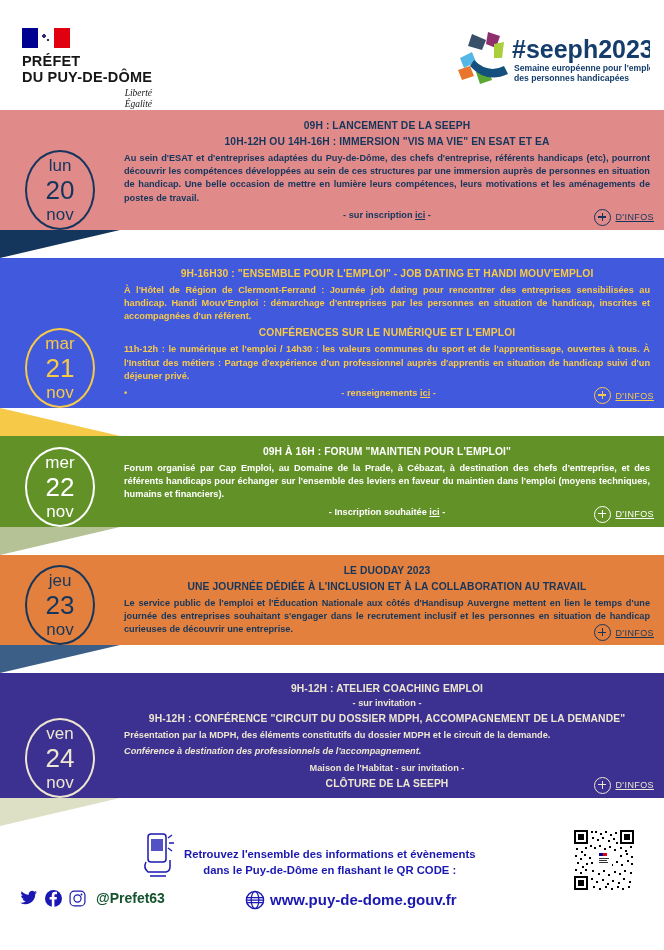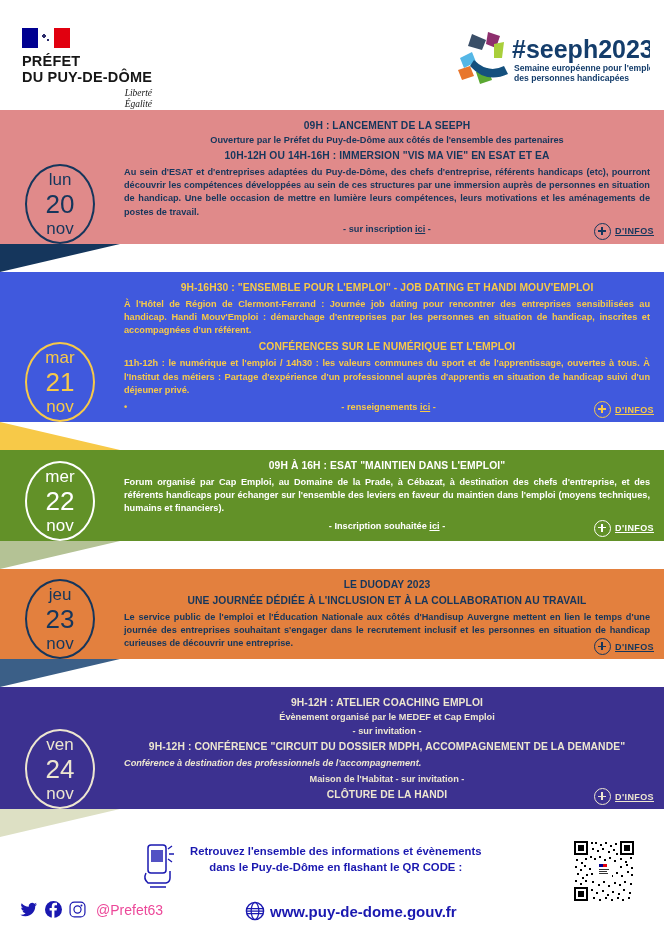--- a/index.html
+++ b/index.html
@@ -92,47 +92,47 @@
   .infos .plus{
     width:15px;height:15px;border:1.3px solid;border-radius:50%;
     position:relative;
   }
   .infos .plus:before,.infos .plus:after{
     content:"";position:absolute;background:currentColor;
   }
   .infos .plus:before{left:3px;top:6.3px;width:8px;height:1.4px;}
   .infos .plus:after{top:3px;left:6.3px;height:8px;width:1.4px;}
   .infos .lbl{
-    font-size:9px;font-weight:bold;letter-spacing:.4px;text-decoration:underline;
+    font-size:9px;font-weight:normal;letter-spacing:.4px;text-decoration:underline;
   }
 
   
   .tri{
     width:100%;height:28px;position:relative;background:#fff;
   }
   .tri .shape{
     position:absolute;left:0;top:0;width:120px;height:28px;
   }
 
   
   .footer{position:relative;height:95px;background:#fff;}
   .qrline{
-    position:absolute;left:140px;top:6px;display:flex;align-items:flex-start;gap:12px;
+    position:absolute;left:140px;top:6px;display:flex;align-items:flex-end;gap:6px;
   }
   .qrtext{
     color:#1a18b0;font-weight:bold;font-size:11.3px;line-height:16px;text-align:center;
   }
   .qrcode{
     position:absolute;right:28px;top:2px;width:64px;height:64px;
   }
   .social{
     position:absolute;left:20px;top:64px;display:flex;align-items:center;gap:7px;
     color:#1a18b0;
   }
-  .handle{font-weight:normal;font-size:14px;color:#ec4899;margin-left:3px;}
+  .handle{font-weight:bold;font-size:14px;color:#14532d;margin-left:3px;}
   .weburl{
     position:absolute;left:245px;top:64px;display:flex;align-items:center;gap:5px;
     color:#1a18b0;font-weight:bold;font-size:15px;
   }
 </style>
 </head>
 <body>
 
 <div class="header">
   <div class="marianne">
@@ -172,21 +172,20 @@
     <div class="block" style="background: rgb(224, 138, 138); color: rgb(21, 54, 92);">
       <div class="daycol">
         <div class="daycircle" style="border-color:#15365c">
           <span class="dw">lun</span>
           <span class="dn">20</span>
           <span class="dm">nov</span>
         </div>
       </div>
       <div class="content">
         <div class="ctitle">09H : LANCEMENT DE LA SEEPH</div>
-        <div class="csub">Ouverture par le Préfet du Puy-de-Dôme aux côtés de l'ensemble des partenaires</div>
         <div class="ctitle">10H-12H OU 14H-16H : IMMERSION "VIS MA VIE" EN ESAT ET EA</div>
         <div class="cbody">Au sein d'ESAT et d'entreprises adaptées du Puy-de-Dôme, des chefs d'entreprise, référents handicaps (etc), pourront découvrir les compétences développées au sein de ces structures par une immersion auprès de personnes en situation de handicap. Une belle occasion de mettre en lumière leurs compétences, leurs motivations et les aménagements de postes de travail.</div>
         <div class="cnote"><span>- sur inscription </span><u>ici</u><span> -</span></div>
         <div class="infos">
           <span class="plus"></span>
           <span class="lbl">D'INFOS</span>
         </div>
       </div>
     </div>
     <div class="tri">
@@ -221,21 +220,21 @@
     </div>
     <div class="block" style="background: rgb(98, 145, 40); color: rgb(255, 255, 255);">
       <div class="daycol">
         <div class="daycircle" style="border-color:#FFFFFF">
           <span class="dw">mer</span>
           <span class="dn">22</span>
           <span class="dm">nov</span>
         </div>
       </div>
       <div class="content">
-        <div class="ctitle">09H À 16H : ESAT "MAINTIEN DANS L'EMPLOI"</div>
+        <div class="ctitle">09H À 16H : FORUM "MAINTIEN POUR L'EMPLOI"</div>
         <div class="cbody">Forum organisé par Cap Emploi, au Domaine de la Prade, à Cébazat, à destination des chefs d'entreprise, et des référents handicaps pour échanger sur l'ensemble des leviers en faveur du maintien dans l'emploi (moyens techniques, humains et financiers).</div>
         <div class="cnote"><span>-  Inscription souhaitée </span><u>ici</u><span> -</span></div>
         <div class="infos">
           <span class="plus"></span>
           <span class="lbl">D'INFOS</span>
         </div>
       </div>
     </div>
     <div class="tri">
       <svg class="shape" viewBox="0 0 120 28" preserveAspectRatio="none">
@@ -268,26 +267,26 @@
     <div class="block" style="background: rgb(60, 49, 144); color: rgb(237, 230, 208);">
       <div class="daycol">
         <div class="daycircle" style="border-color:#EDE6D0">
           <span class="dw">ven</span>
           <span class="dn">24</span>
           <span class="dm">nov</span>
         </div>
       </div>
       <div class="content">
         <div class="ctitle">9H-12H : ATELIER COACHING EMPLOI</div>
-        <div class="csub">Évènement organisé par le MEDEF et Cap Emploi</div>
         <div class="csub">- sur invitation -</div>
         <div class="ctitle">9H-12H : CONFÉRENCE "CIRCUIT DU DOSSIER MDPH, ACCOMPAGNEMENT DE LA DEMANDE"</div>
+        <div class="cbody">Présentation par la MDPH,  des éléments  constitutifs du dossier MDPH et le circuit de la demande.</div>
         <div class="cbody ital">Conférence à destination des professionnels de l'accompagnement.</div>
         <div class="csub">Maison de l'Habitat - sur invitation -</div>
-        <div class="ctitle">CLÔTURE DE LA HANDI</div>
+        <div class="ctitle">CLÔTURE DE LA SEEPH</div>
         <div class="infos">
           <span class="plus"></span>
           <span class="lbl">D'INFOS</span>
         </div>
       </div>
     </div>
     <div class="tri">
       <svg class="shape" viewBox="0 0 120 28" preserveAspectRatio="none">
         <polygon points="0,0 120,0 0,28" fill="#DDE0C4"></polygon>
       </svg>

